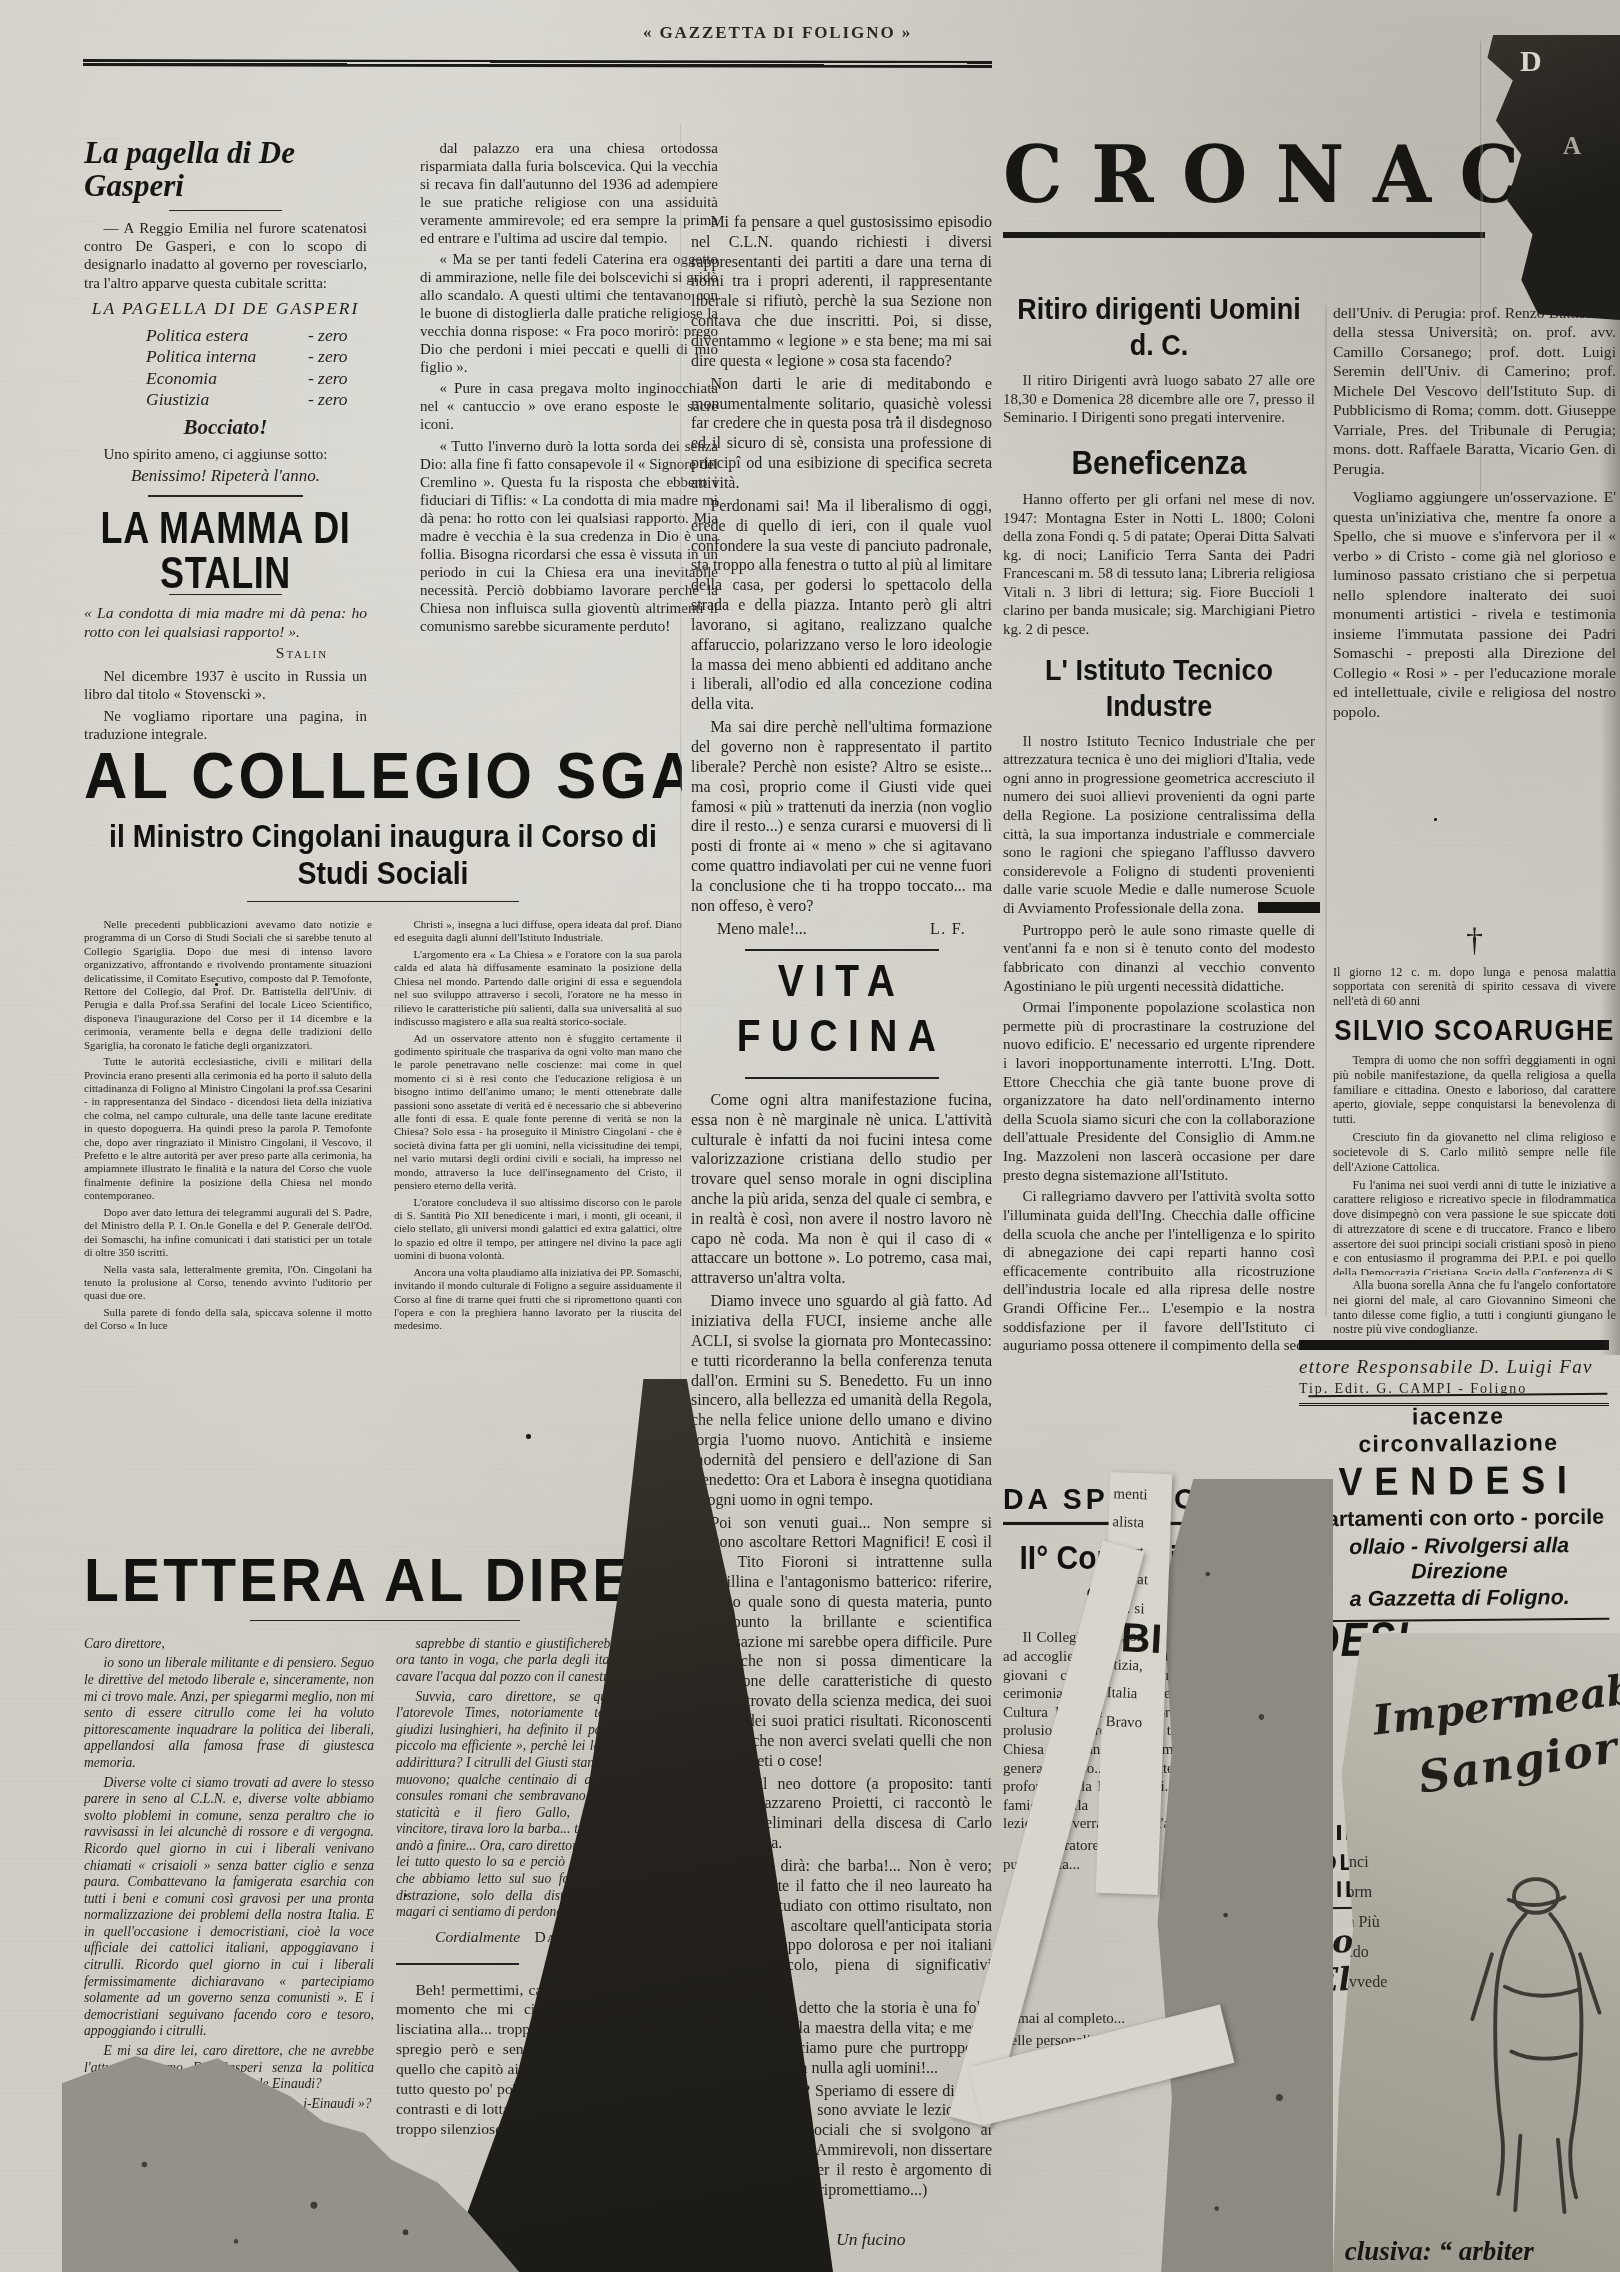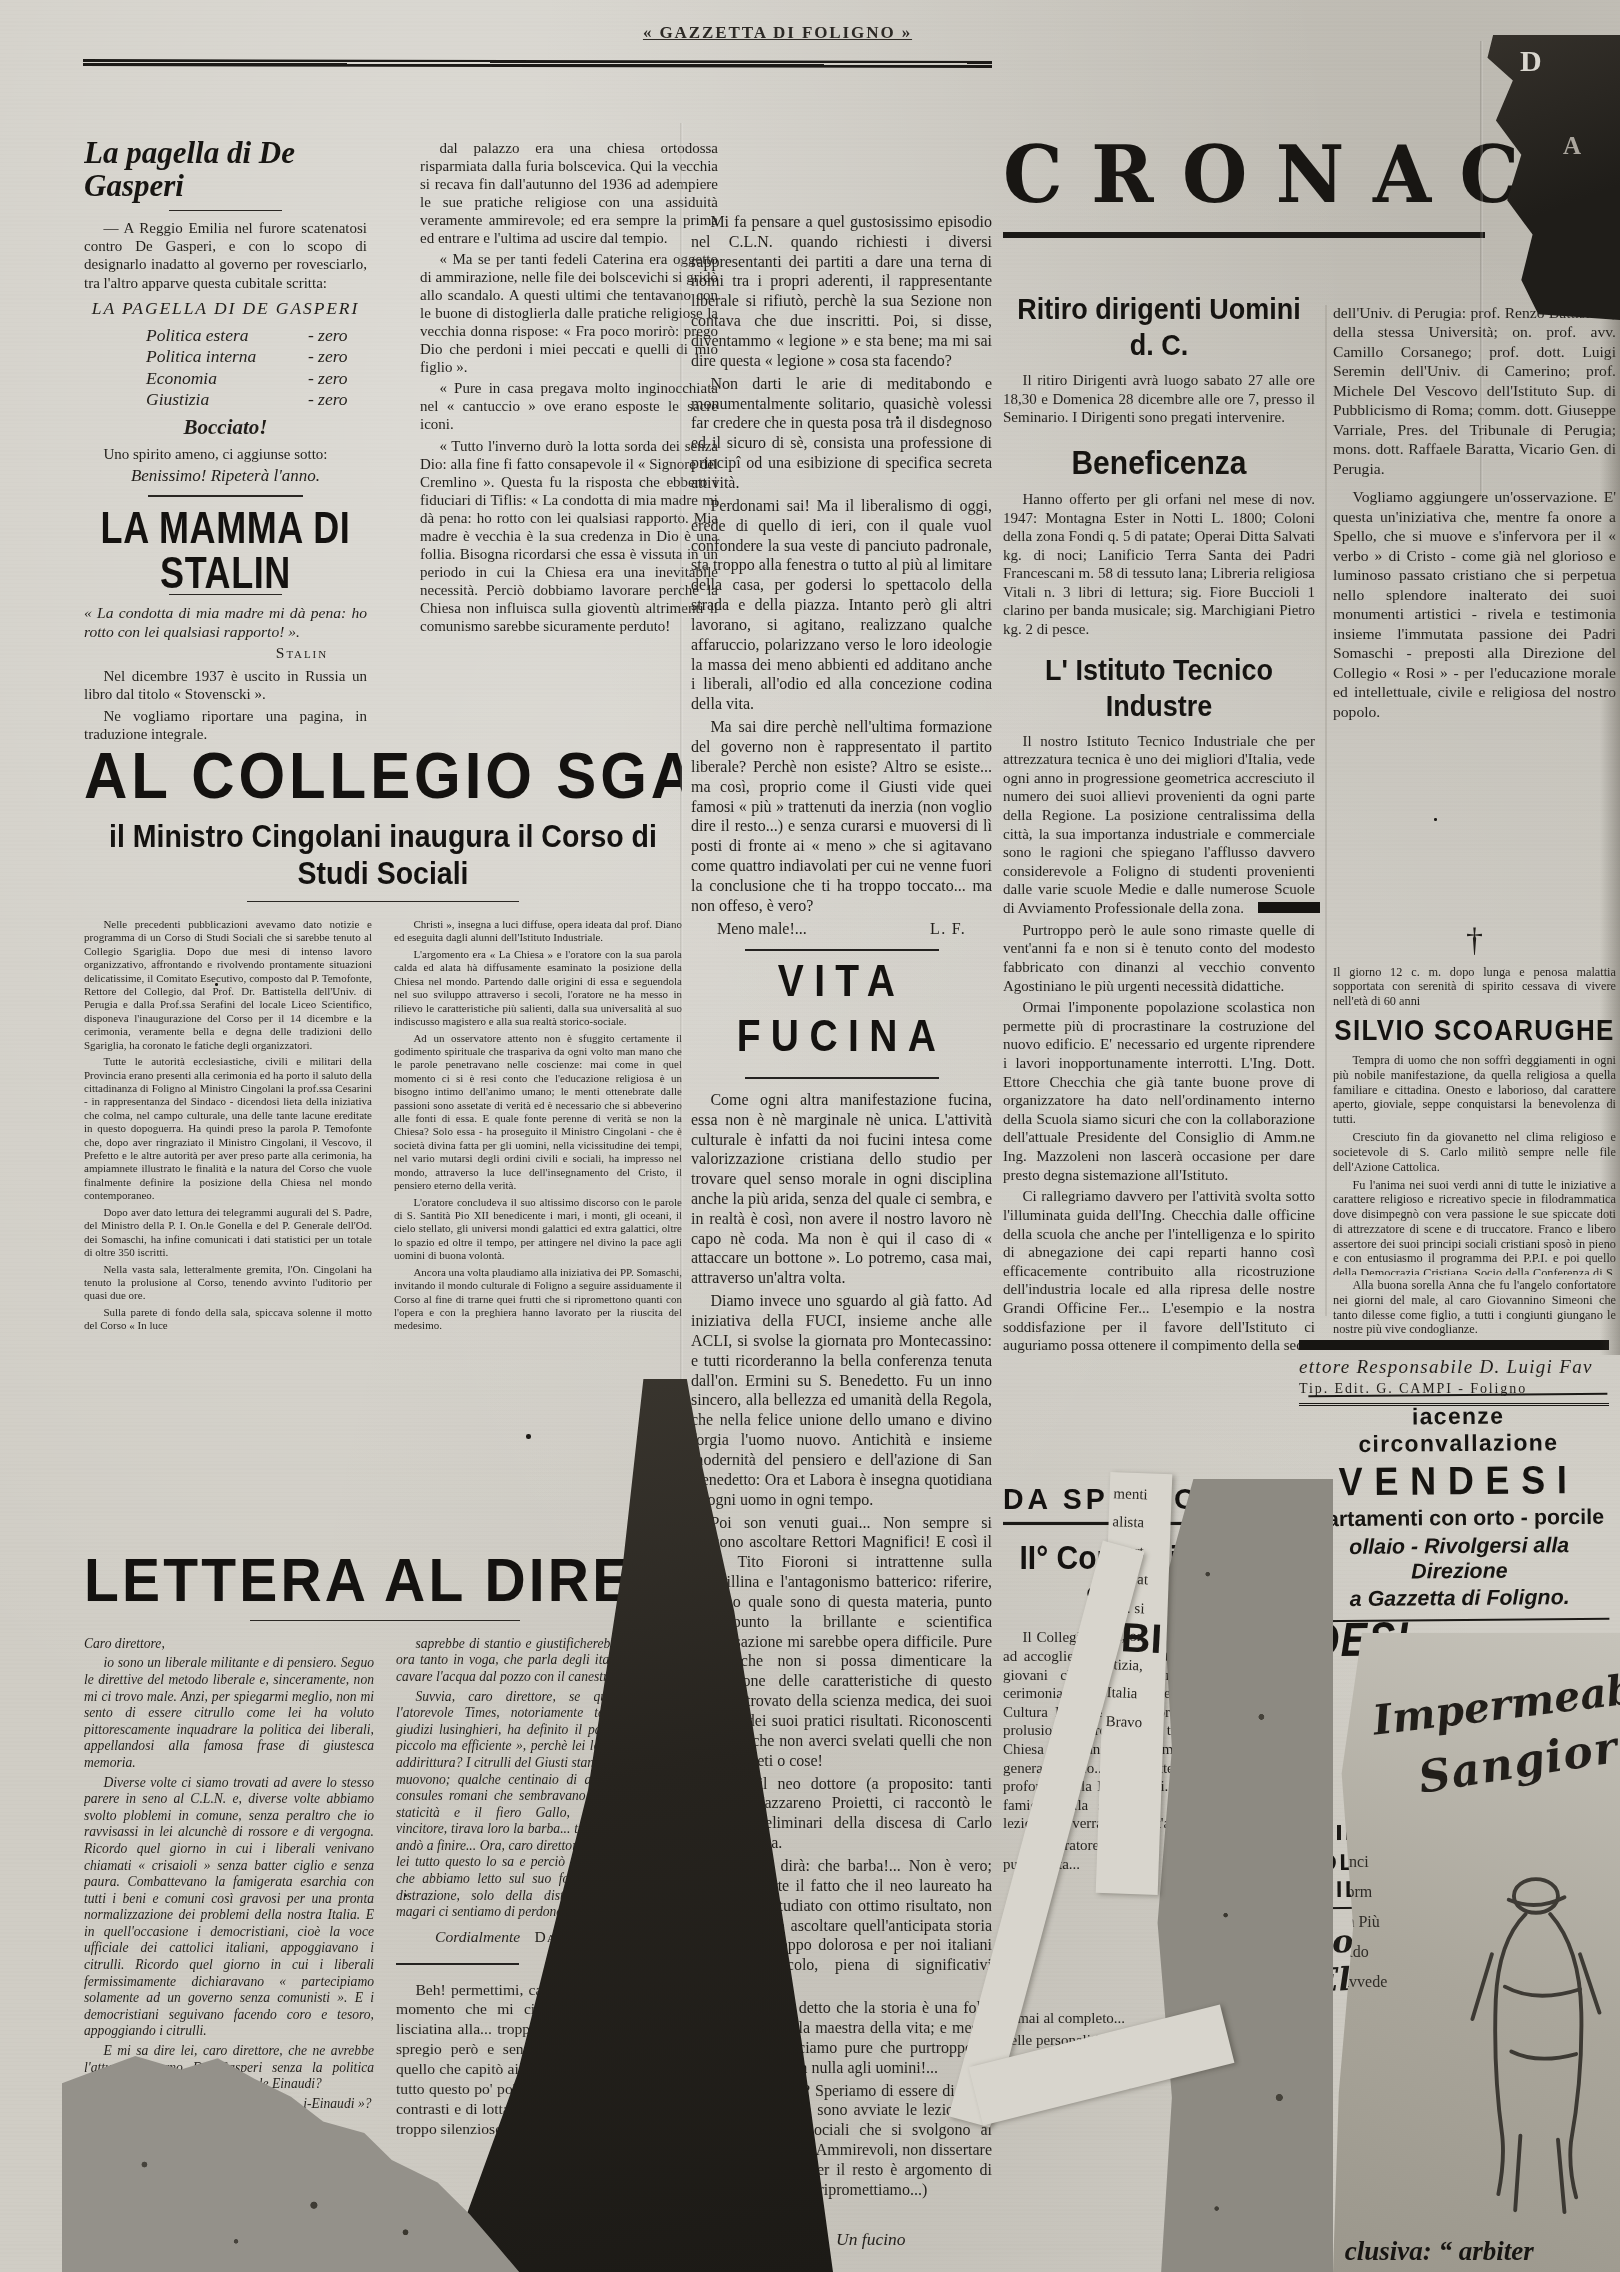--- a/index.html
+++ b/index.html
@@ -113,21 +113,21 @@
   .brand1{position:absolute;top:45px;left:39px;font-size:41px;transform:rotate(-7deg);}
   .brand2{position:absolute;top:97px;left:84px;font-size:44px;transform:rotate(-9deg);letter-spacing:1.3px;}
   .illus svg{position:absolute;right:6.5px;bottom:52px;}
   .illus-bottom{position:absolute;left:0;bottom:5.2px;width:100%;font-family:"Liberation Serif",serif;font-weight:bold;font-style:italic;font-size:27px;color:#171512;padding-left:11.7px;}
 </style>
 </head>
 <body>
 
 <div class="page">
 
-  <div class="abs masthead" style="left:583px;top:23px;width:389px;text-decoration:underline;">« GAZZETTA DI FOLIGNO »</div>
+  <div class="abs masthead" style="left:583px;top:23px;width:389px;">« GAZZETTA DI FOLIGNO »</div>
   <div class="abs top-rule" style="left:83px;top:60px;width:909px;height:7.1px;"></div>
 
   <section class="abs col b-col1" style="left:84px;top:137px;width:283px;height:606px;">
     <h1 class="pagella-title">La pagella di De Gasperi</h1>
     <div class="rule-c thin"></div>
     <p class="just ind">— A Reggio Emilia nel furore scatenatosi contro De Gasperi, e con lo scopo di designarlo inadatto al governo per rovesciarlo, tra l'altro apparve questa cubitale scritta:</p>
     <div>
       <div class="list-title">LA PAGELLA DI DE GASPERI</div>
       <div class="pg-row">
           <span>Politica estera</span>

